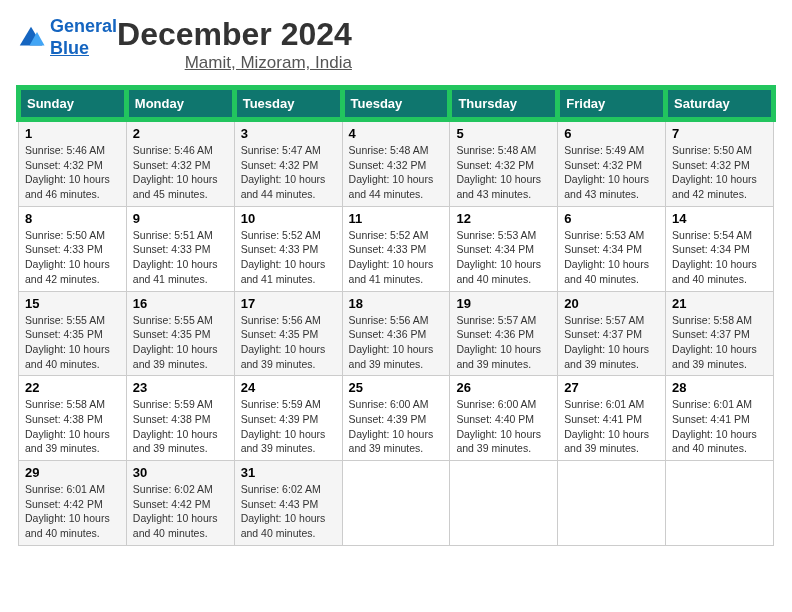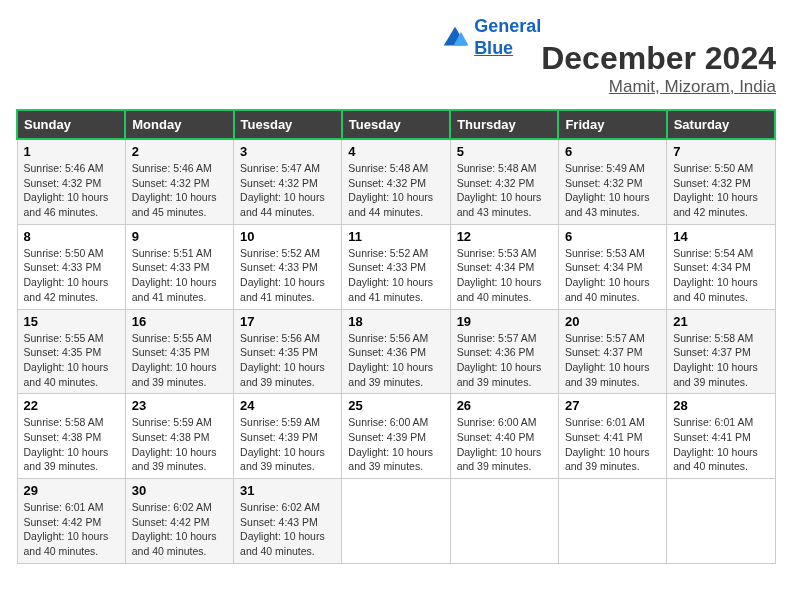--- a/index.html
+++ b/index.html
@@ -5,21 +5,21 @@
     * { margin: 0; padding: 0; box-sizing: border-box; }
     body {
       font-family: Arial, sans-serif;
       background: #fff;
       width: 792px;
       min-height: 612px;
       padding: 16px;
     }
     .header {
       display: flex;
-      justify-content: flex-end;
+      justify-content: flex-start;
       align-items: flex-start;
       margin-bottom: 12px;
     }
     .logo {
       display: flex;
       align-items: center;
     }
     .logo-text {
       font-size: 18px;
       font-weight: bold;
@@ -34,40 +34,39 @@
       height: 30px;
       margin-right: 4px;
     }
     .title-block {
       text-align: right;
     }
     .month-title {
       font-size: 32px;
       font-weight: bold;
       color: #333;
-      margin-top: 24px;
     }
     .location {
       font-size: 17px;
       color: #555;
       text-decoration: underline;
     }
     table {
       width: 100%;
       border-collapse: collapse;
       font-size: 11px;
     }
     thead tr th {
-      background: #404040;
+      background: #0f766e;
       color: #fff;
       text-align: left;
       padding: 6px 6px;
       font-size: 13px;
       font-weight: bold;
-      border: 2px solid #22c55e;
+      border: 5px solid #22c55e;
     }
     tbody tr td {
       border: 1px solid #ccc;
       padding: 4px 6px;
       vertical-align: top;
       width: 108px;
       height: 80px;
       background: #fff;
     }
     tbody tr:nth-child(odd) td {

